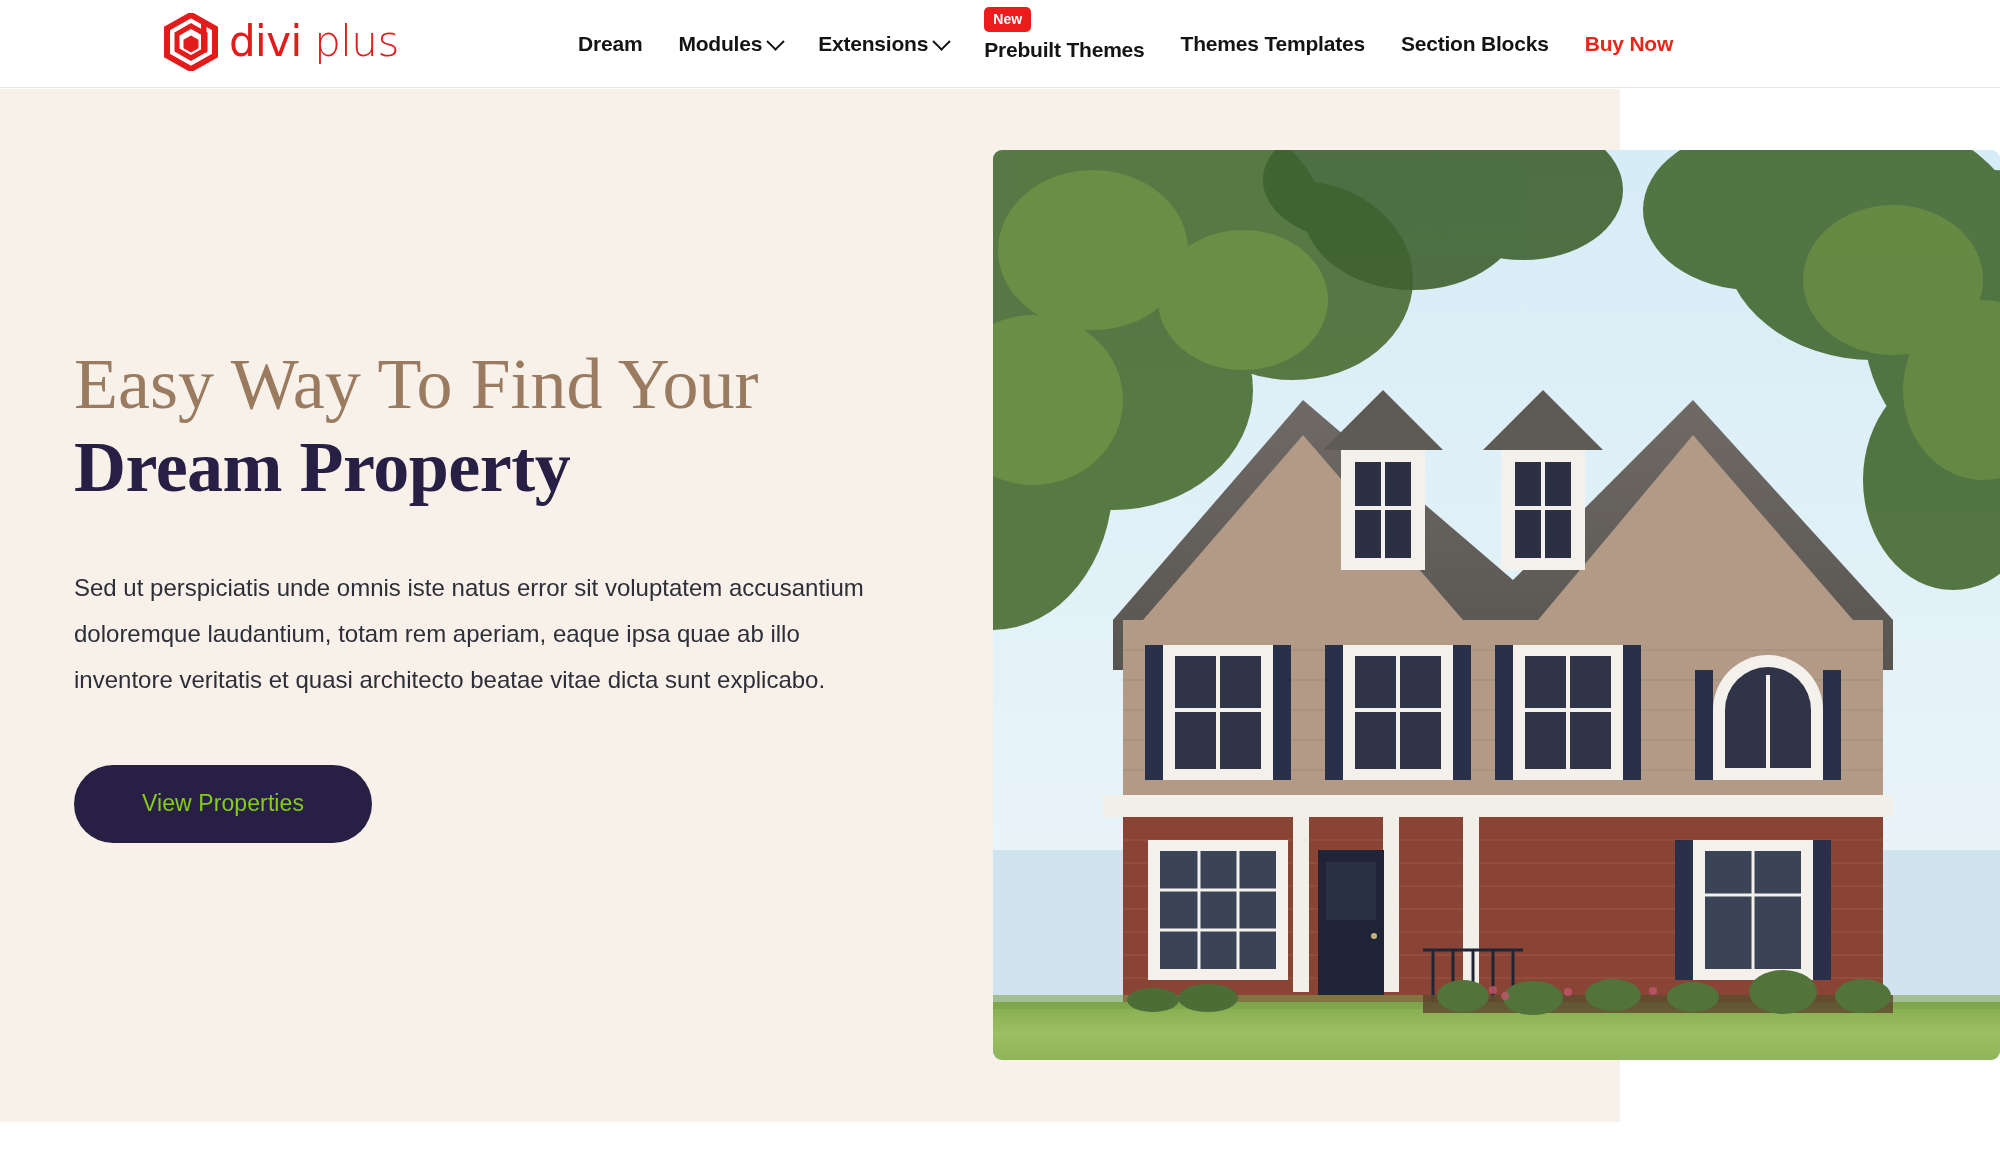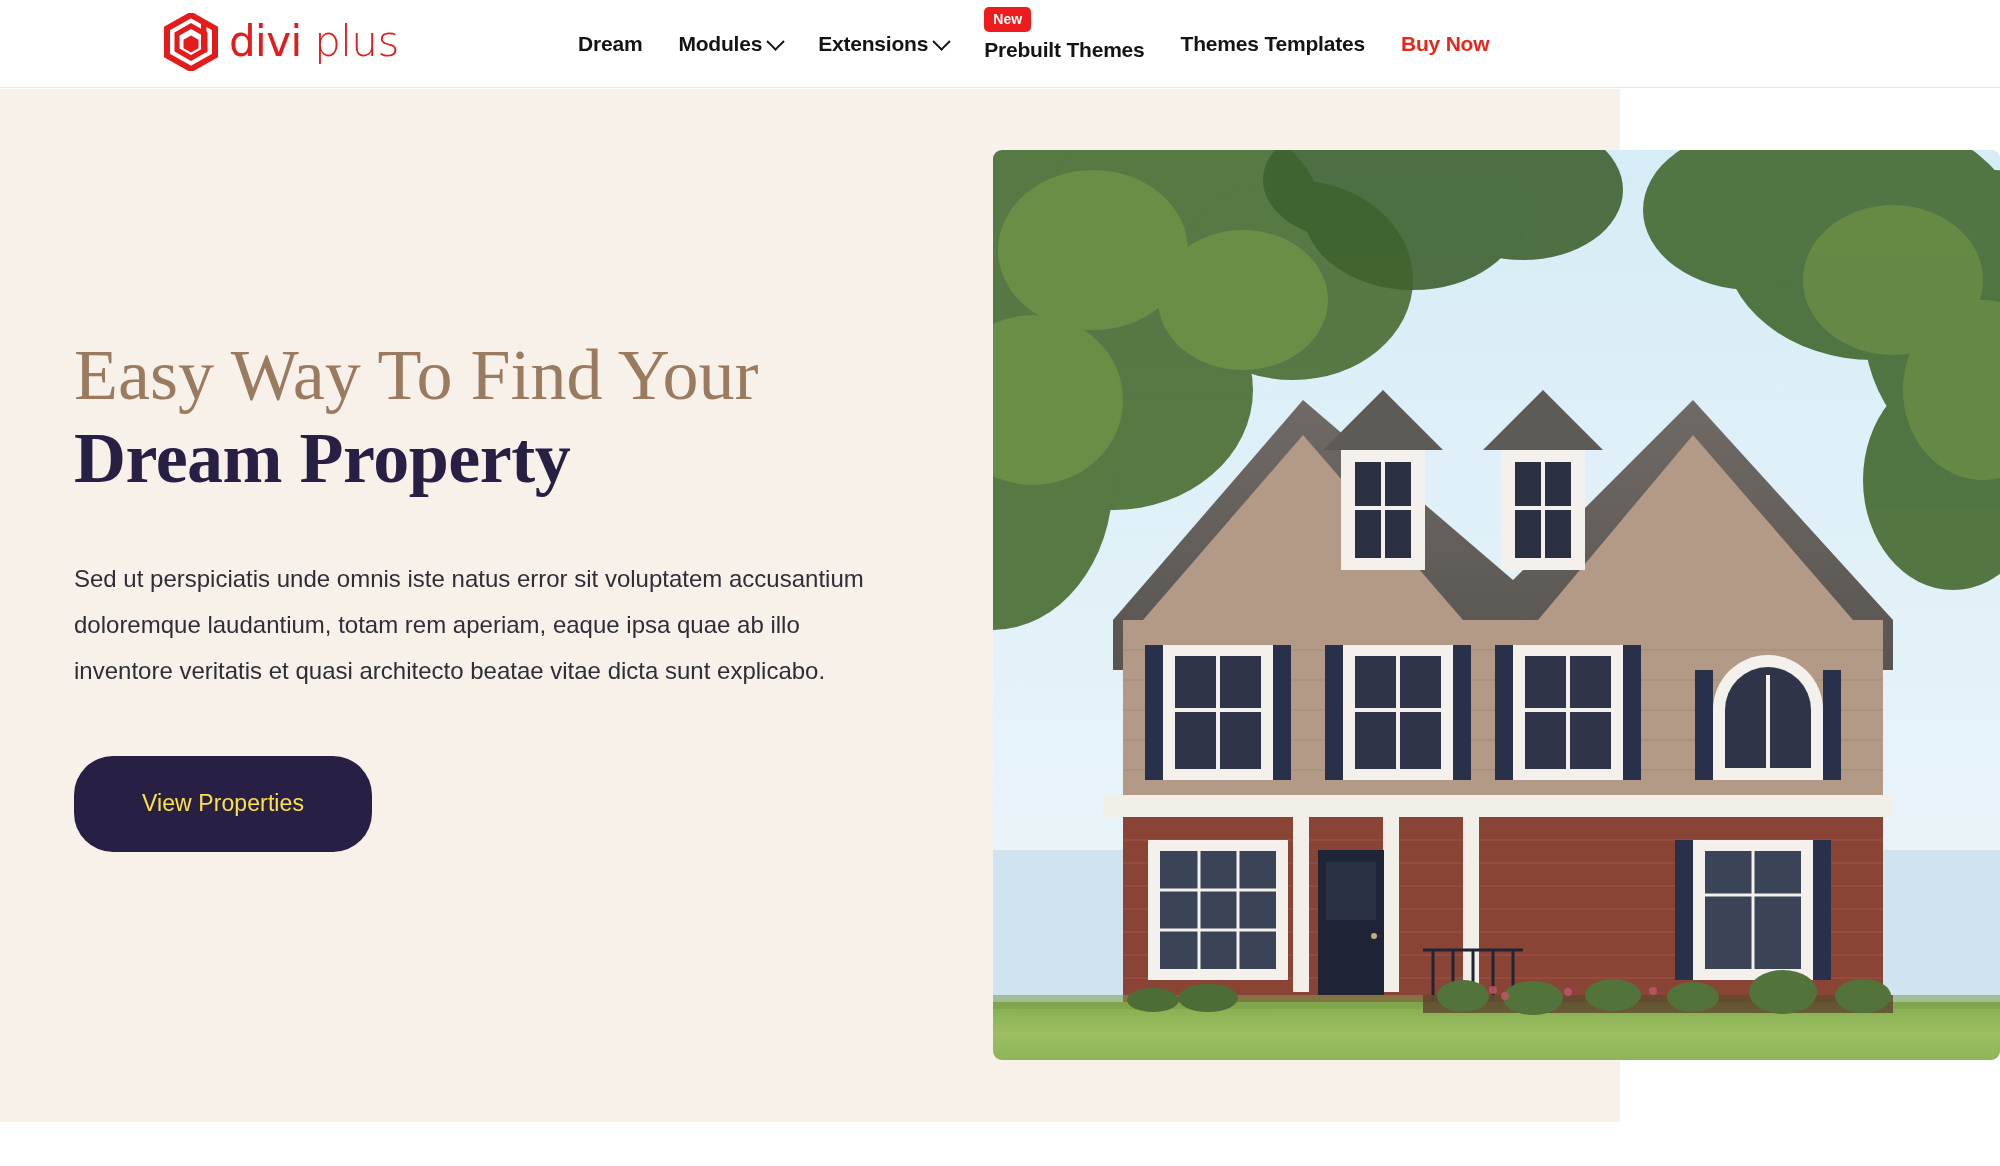--- a/index.html
+++ b/index.html
@@ -151,25 +151,25 @@
     width: 790px;
     font-size: 24px;
     line-height: 46px;
     color: #2e2e38;
     font-weight: 400;
   }
 
   .hero-btn {
     margin-top: 62px;
     width: 298px;
-    height: 96px;
+    height: 78px;
     border: none;
     border-radius: 39px;
     background: #272044;
-    color: #fde047;
+    color: #84cc16;
     font-size: 23px;
     font-family: "Liberation Sans", sans-serif;
     letter-spacing: 0.1px;
     cursor: pointer;
     display: flex;
     align-items: center;
     justify-content: center;
   }
 
   
@@ -220,20 +220,23 @@
 
       <div class="nav-item has-badge">
         <span class="badge-new">New</span>
         <span>Prebuilt Themes</span>
       </div>
 
       <div class="nav-item">
         <span>Themes Templates</span>
       </div>
 
+      <div class="nav-item">
+        <span>Section Blocks</span>
+      </div>
 
       <div class="nav-item accent">
         <span>Buy Now</span>
       </div>
 
     </nav>
   </header>
 
   <div class="hero-bg"></div>
 

